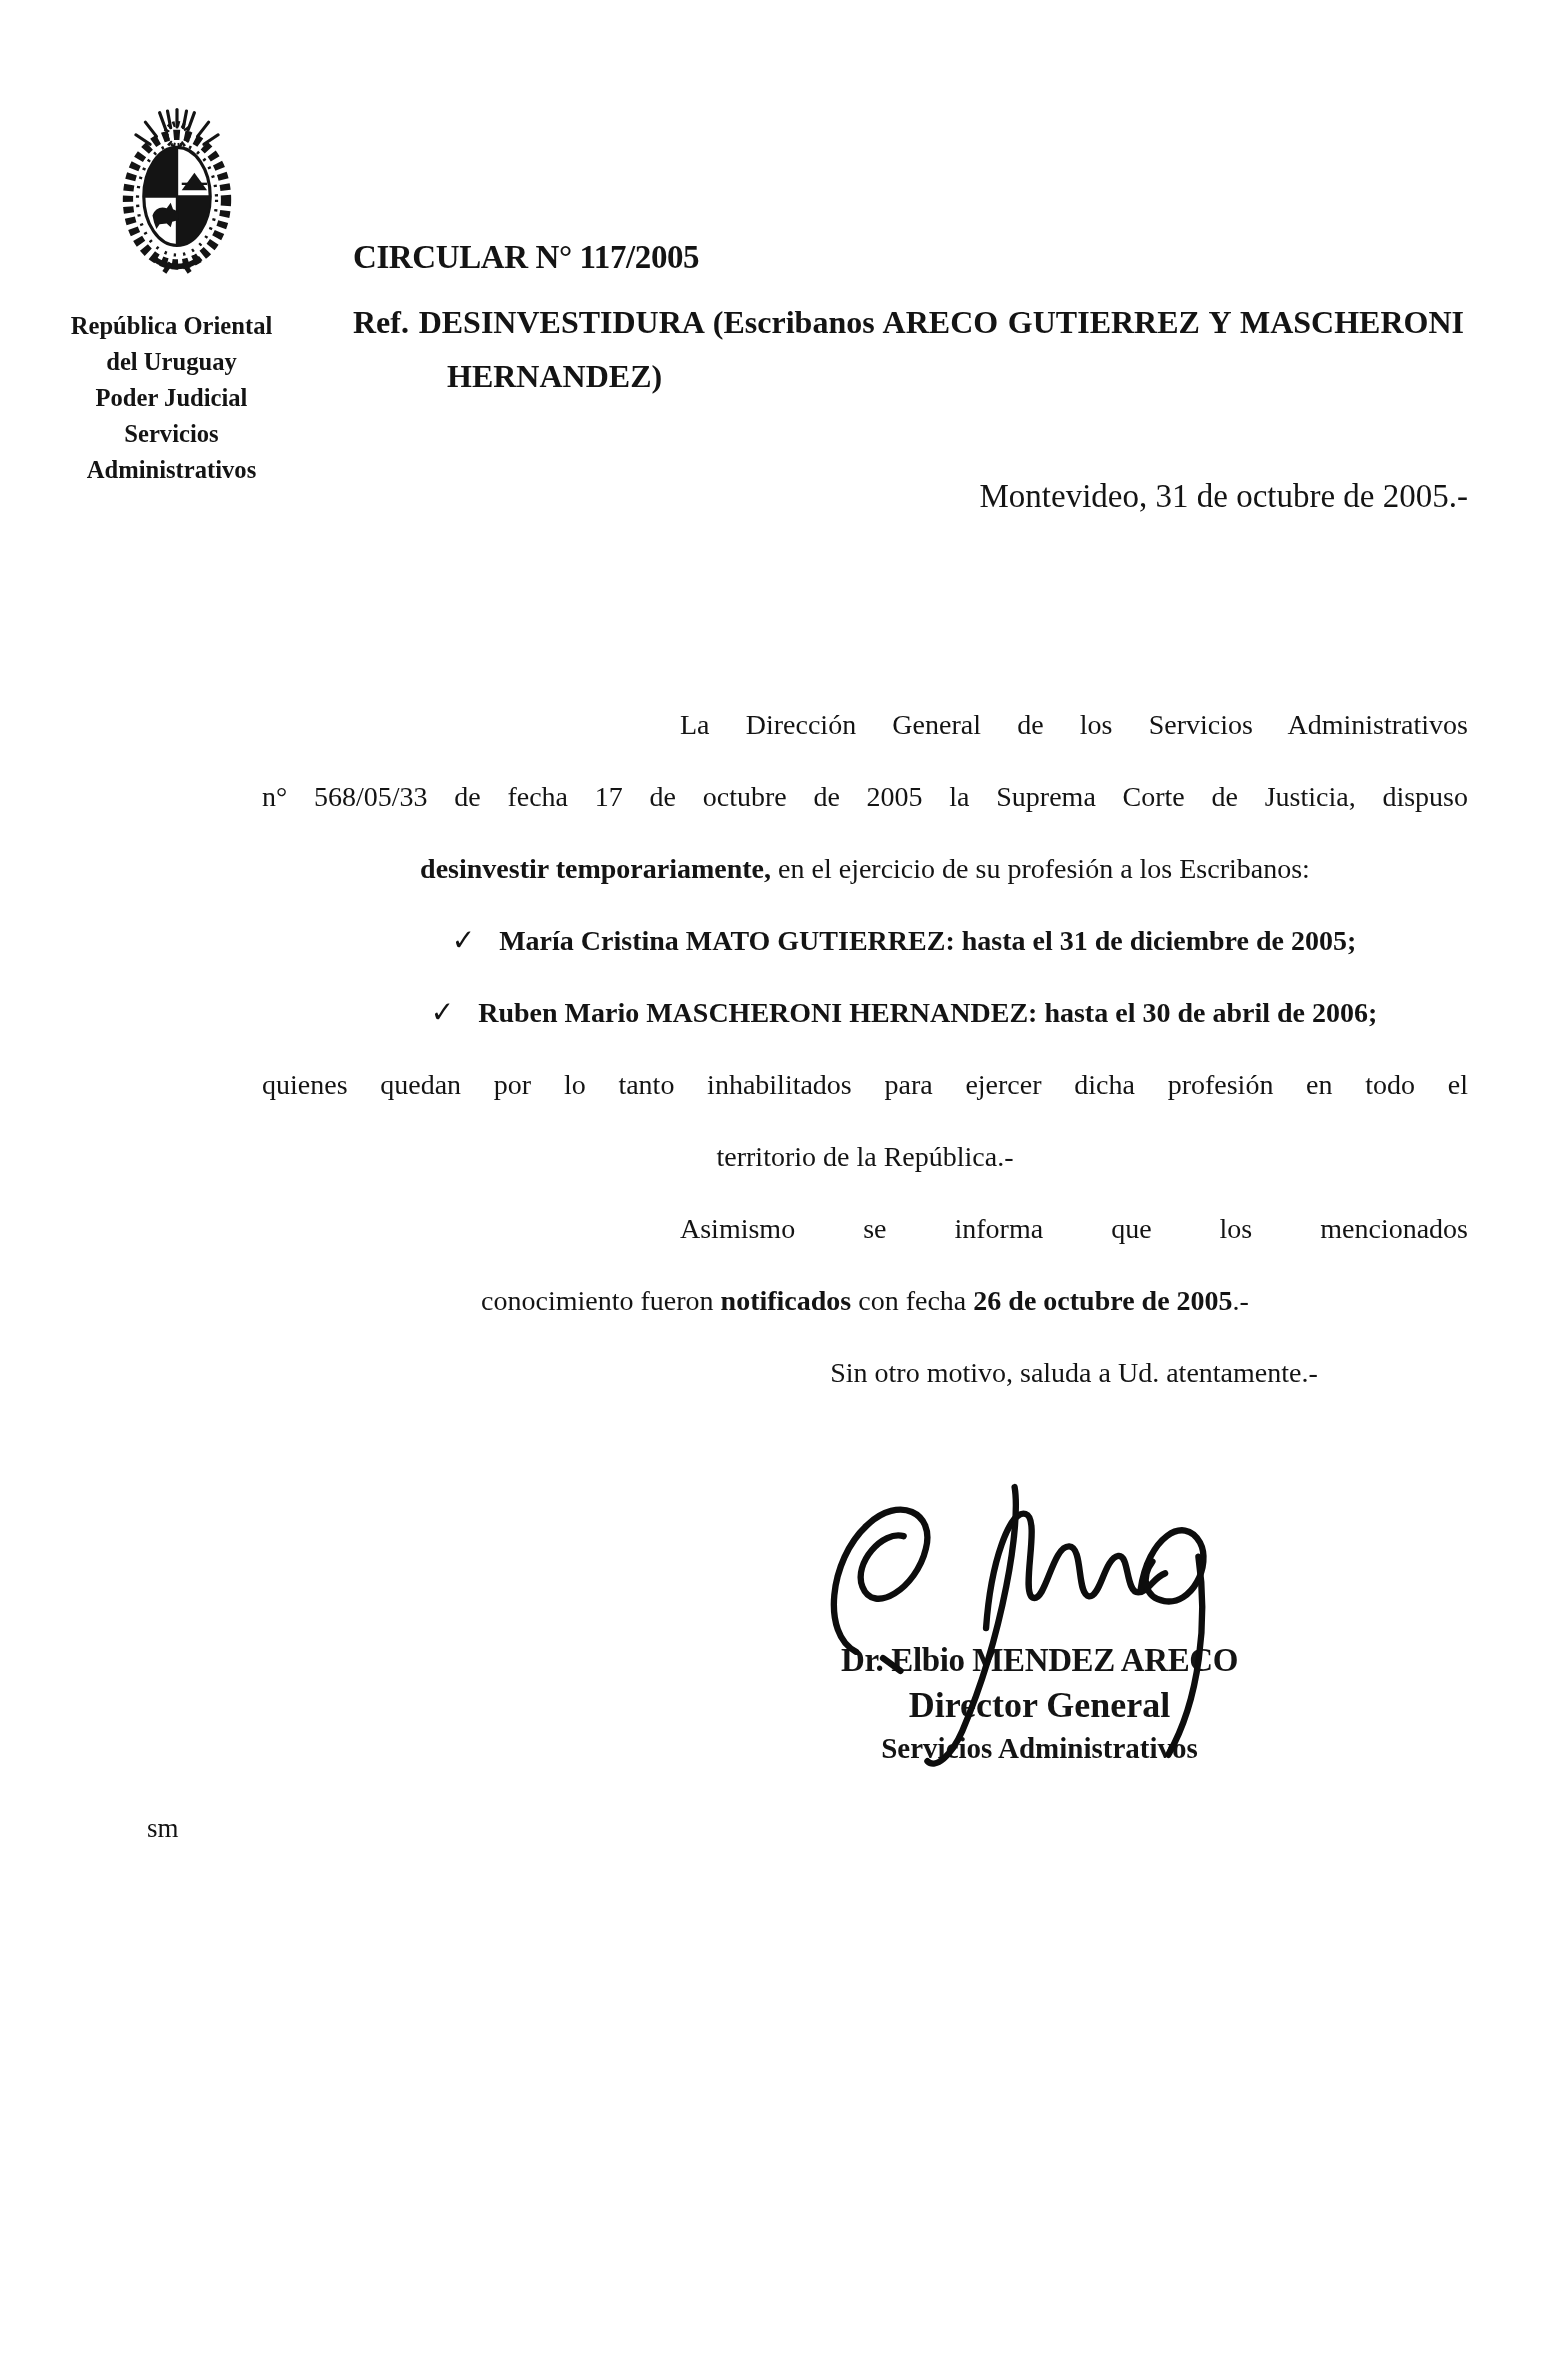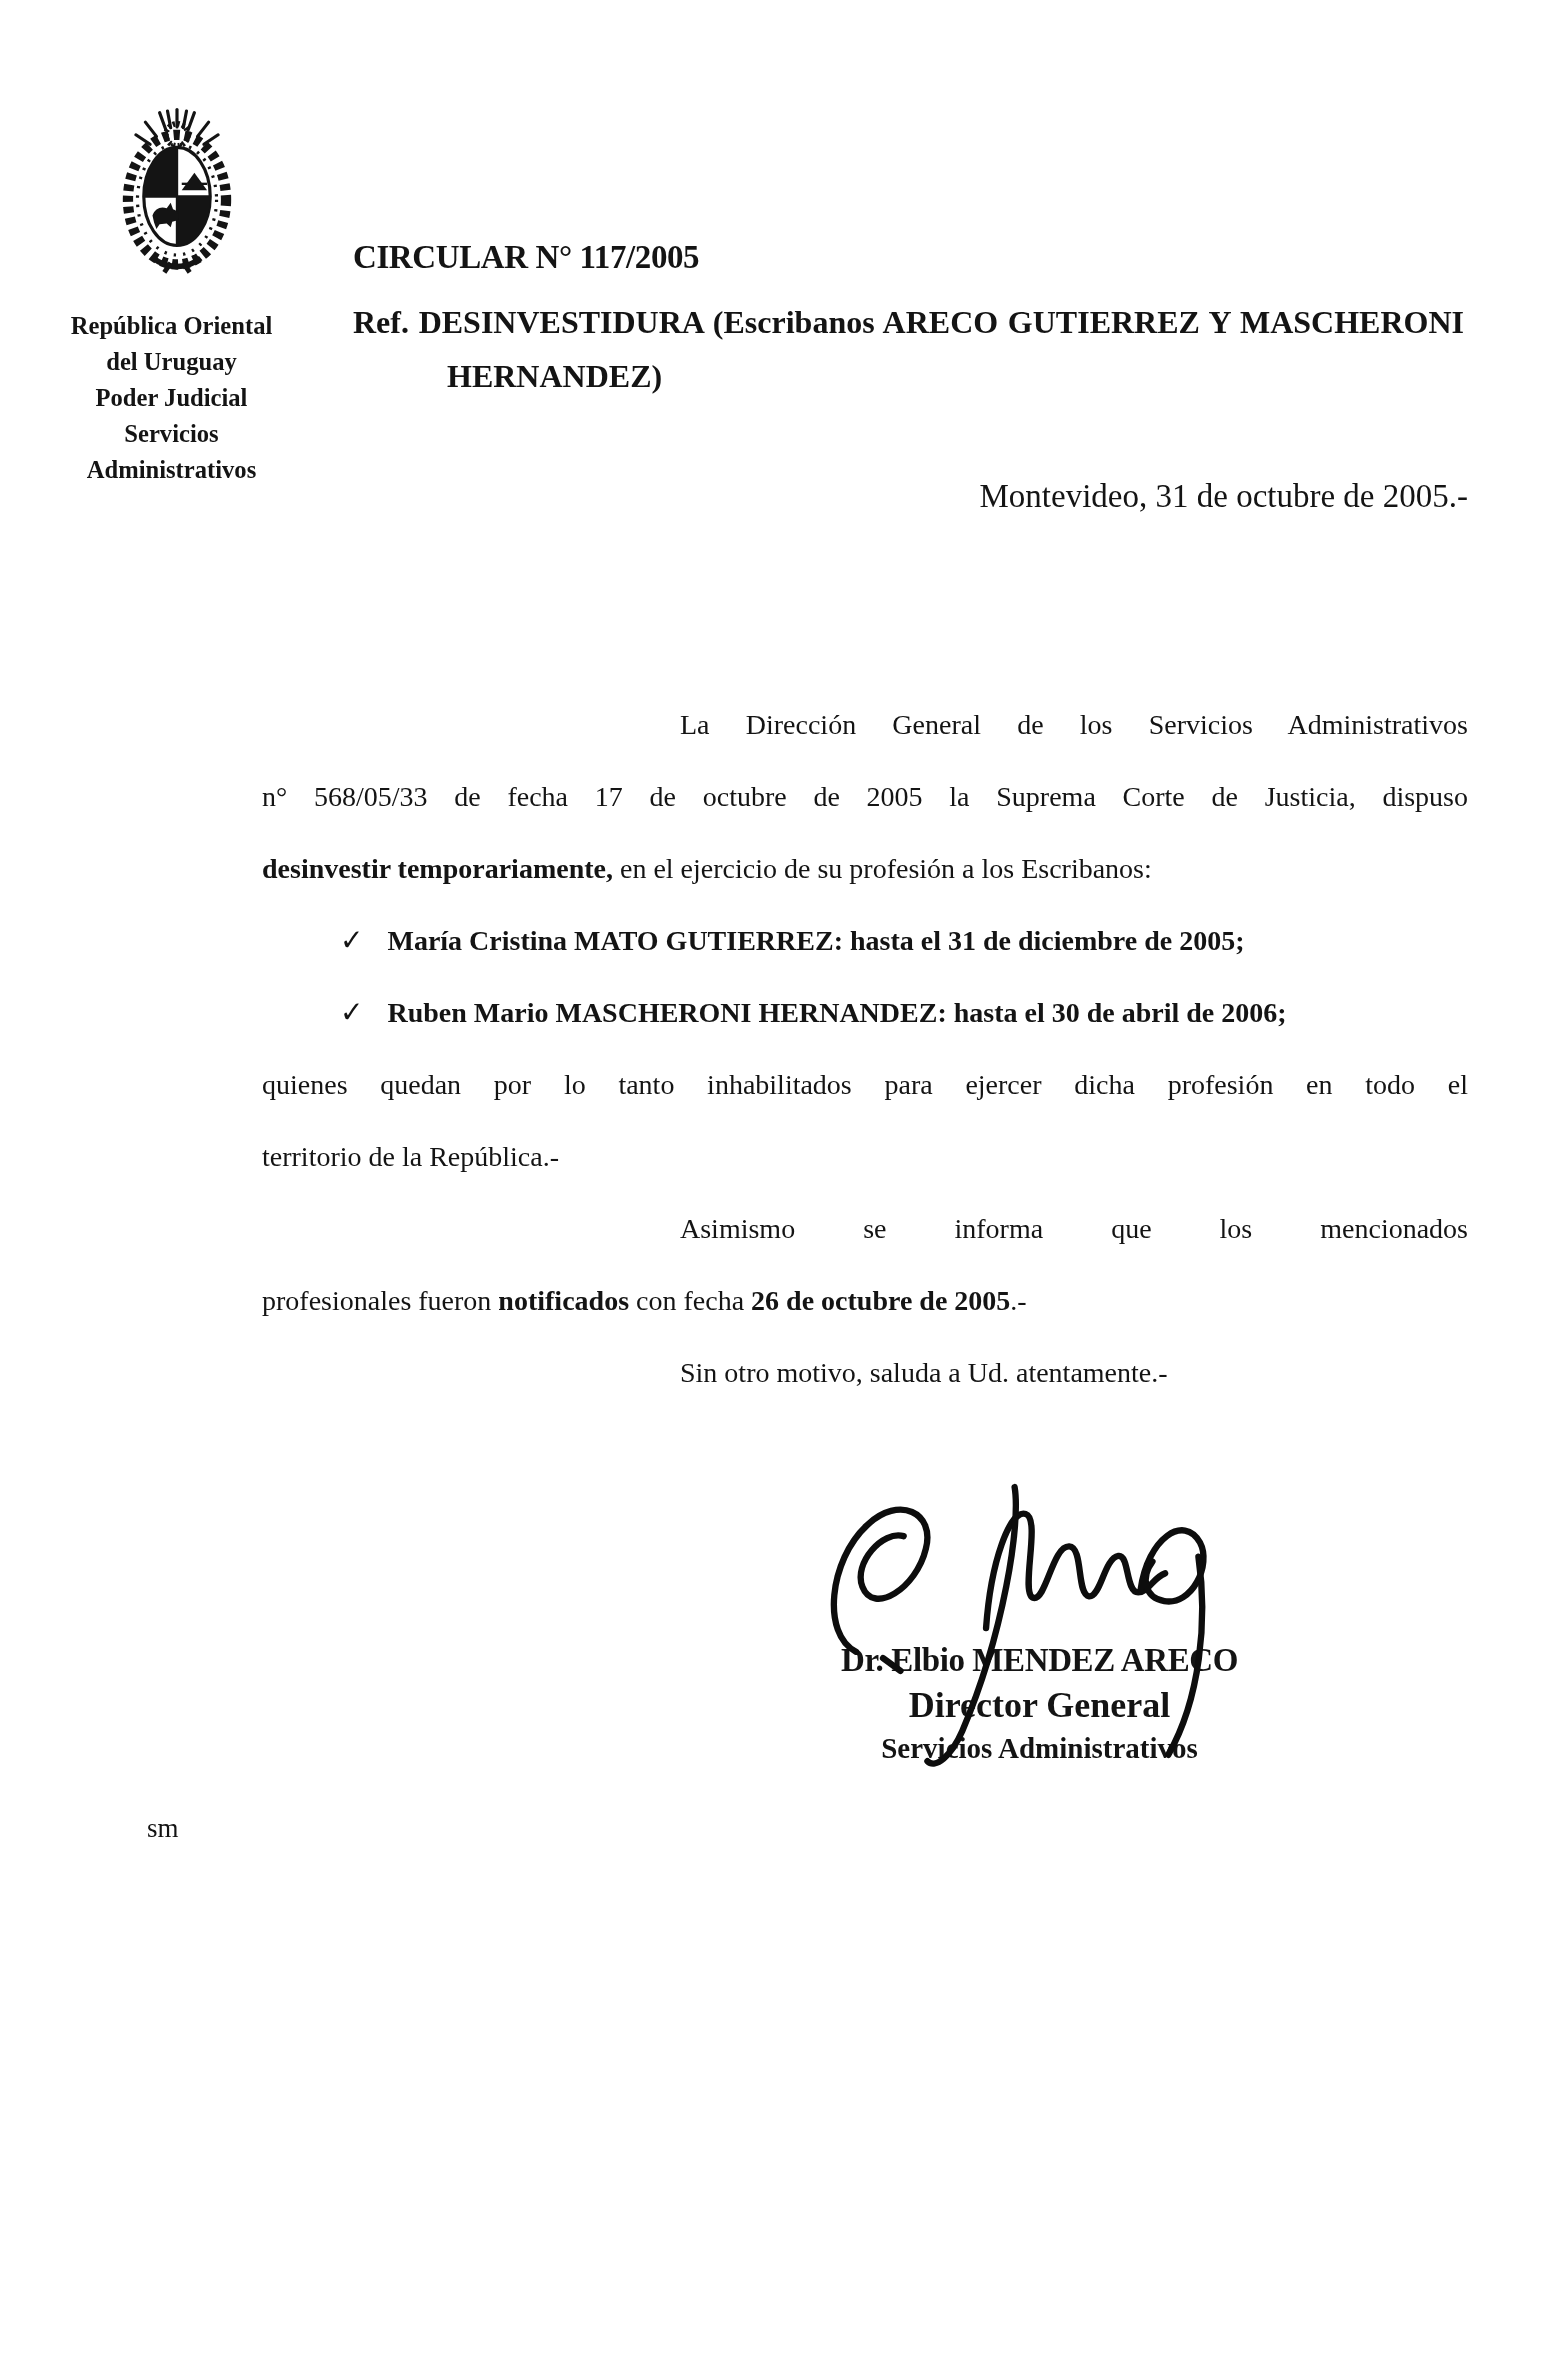--- a/index.html
+++ b/index.html
@@ -34,21 +34,21 @@
   .salutation{
     position:absolute;left:262px;top:594px;
     font-weight:bold;font-size:32px;
     text-decoration:underline;text-decoration-thickness:2.4px;text-underline-offset:5.5px;
   }
   
   .body-text{
     position:absolute;left:262px;top:689px;width:1206px;
     font-size:28px;
   }
-  .line{height:72px;line-height:72px;white-space:nowrap;}
+  .line{height:72px;line-height:72px;white-space:nowrap;text-align:center;}
   .jl{text-align:justify;text-align-last:justify;white-space:normal;}
   .ind{padding-left:418px;}
   .bullet{padding-left:78px;font-weight:bold;}
   .check{font-weight:400;display:inline-block;margin-right:24px;transform:scaleY(1.05);}
   
   .sig-svg{position:absolute;left:807px;top:1468px;z-index:2;pointer-events:none;}
   .sig-block{
     position:absolute;left:800px;top:1637px;width:479px;
     text-align:center;font-weight:bold;z-index:1;
   }
@@ -118,21 +118,21 @@
 
   <div class="body-text">
     <div class="line jl ind">La Dirección General de los Servicios Administrativos</div>
     <div class="line jl">n° 568/05/33 de fecha 17 de octubre de 2005 la Suprema Corte de Justicia, dispuso</div>
     <div class="line"><b>desinvestir temporariamente, </b><span>en el ejercicio de su profesión a los Escribanos:</span></div>
     <div class="line bullet"><span class="check">✓</span><span>María Cristina MATO GUTIERREZ: hasta el 31 de diciembre de 2005;</span></div>
     <div class="line bullet"><span class="check">✓</span><span>Ruben Mario MASCHERONI HERNANDEZ: hasta el 30 de abril de 2006;</span></div>
     <div class="line jl">quienes quedan por lo tanto inhabilitados para ejercer dicha profesión en todo el</div>
     <div class="line">territorio de la República.-</div>
     <div class="line jl ind">Asimismo se informa que los mencionados</div>
-    <div class="line"><span>profesionales fueron </span><b>notificados</b><span> con fecha </span><b>26 de octubre de 2005</b><span>.-</span></div>
+    <div class="line"><span>conocimiento fueron </span><b>notificados</b><span> con fecha </span><b>26 de octubre de 2005</b><span>.-</span></div>
     <div class="line ind">Sin otro motivo, saluda a Ud. atentamente.-</div>
   </div>
 
   <svg class="sig-svg" width="412" height="309" viewBox="0 0 520 390" xmlns="http://www.w3.org/2000/svg">
     <g stroke="#0d0d0d" stroke-width="8" fill="none" stroke-linecap="round">
       <path d="M62 232 C18 210 28 116 76 72 C116 34 162 56 150 102 C138 152 84 186 70 150 C58 120 96 78 122 86"></path>
       <path d="M96 240 l22 16"></path>
       <path d="M226 202 C232 118 256 52 276 58 C296 64 268 160 286 164 C302 167 310 98 331 99 C349 100 340 160 356 162 C371 163 375 114 393 111 C407 109 402 157 418 157 C431 157 437 138 452 133"></path>
       <path d="M262 24 C270 70 248 210 196 332 C182 364 162 380 152 370"></path>
       <path d="M421 154 C430 88 476 58 496 94 C511 122 486 174 451 168 C426 164 421 138 436 118"></path>

